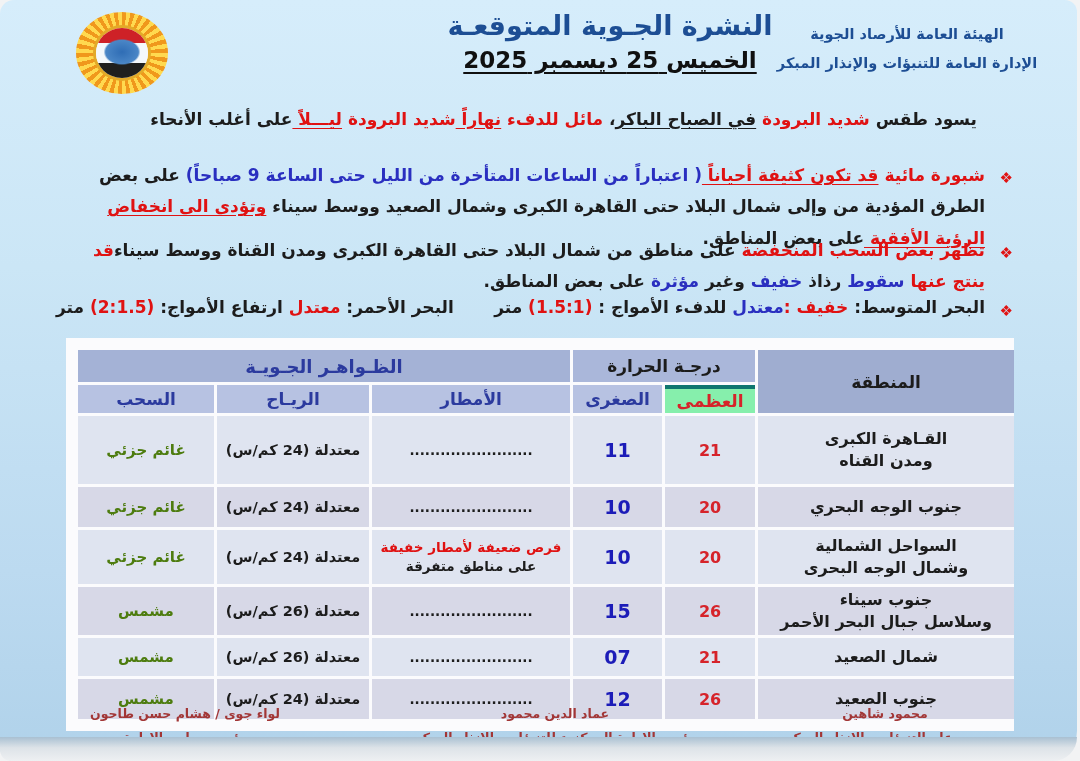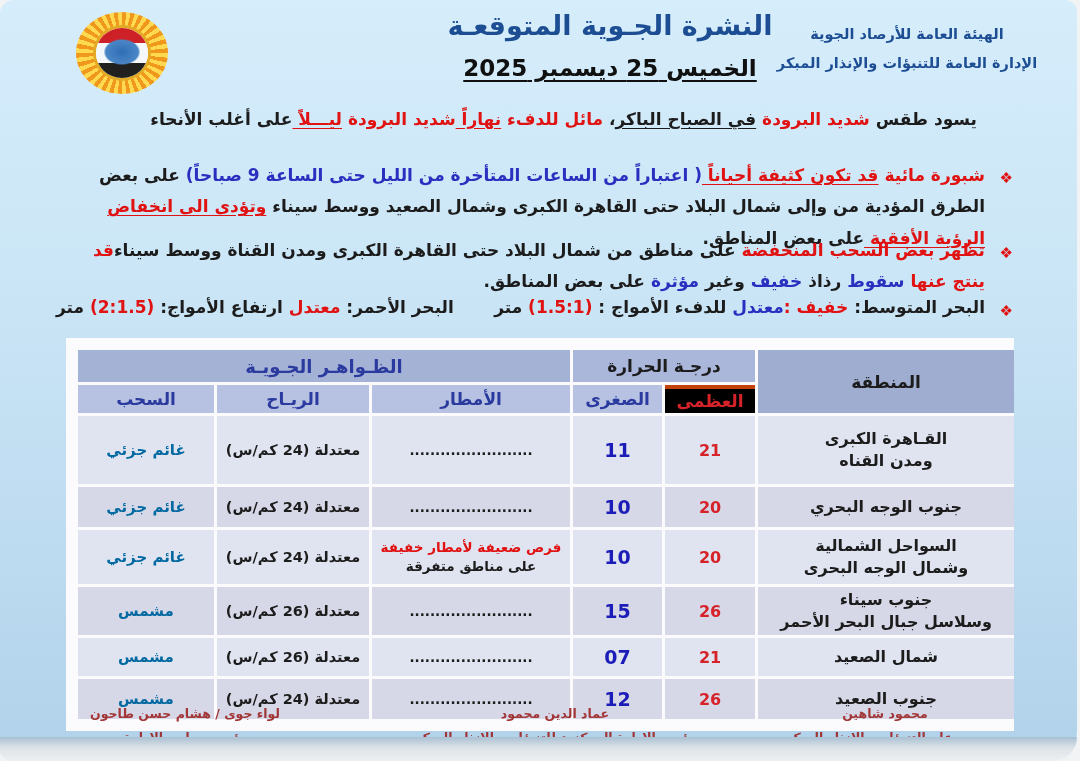--- a/index.html
+++ b/index.html
@@ -19,21 +19,21 @@
        border:3px solid #e3aa28;overflow:hidden;background:#fff;}
   .em-red{height:30%;background:#ce2127;}
   .em-white{height:40%;background:#f4f8fb;position:relative;}
   .em-cloud{position:absolute;left:10%;top:-28%;width:80%;height:150%;
        background:radial-gradient(ellipse at 50% 50%,#2f6db5 0%,#4a86c6 55%,transparent 62%);}
   .em-black{height:30%;background:#20201e;}
   .org-block{position:absolute;right:30px;top:20px;width:280px;text-align:center;
        color:#1d4e94;font-size:14.5px;line-height:2.0;}
   .title-block{position:absolute;left:330px;top:10px;width:560px;text-align:center;direction:rtl;}
   .doc-title{color:#1d4e94;font-size:27px;letter-spacing:.5px;}
-  .doc-date{margin-top:14px;color:#101010;font-size:23px;}
+  .doc-date{margin-top:6px;color:#101010;font-size:23px;}
   .doc-date span{text-decoration:underline;text-underline-offset:4px;}
   
   .para{position:absolute;direction:rtl;text-align:right;font-size:17px;line-height:1.85;color:#1c1c1c;}
   .intro{top:104px;right:100px;left:90px;}
   .bullet-para{padding-right:30px;}
   .b1{top:160px;right:62px;left:56px;}
   .b2{top:235px;right:62px;left:56px;}
   .bullet-glyph{position:absolute;right:2px;top:5px;color:#e01212;font-size:15px;}
   .sea-row{position:absolute;top:297px;right:62px;left:56px;direction:rtl;display:flex;
        justify-content:space-between;font-size:17px;padding-right:30px;}
@@ -41,29 +41,29 @@
   .seg-u{text-decoration:underline;text-underline-offset:3px;}
   
   .table-wrap{position:absolute;left:66px;top:338px;width:948px;background:#fbfbfd;padding:9px;}
   table{width:100%;border-collapse:separate;border-spacing:3px;direction:rtl;table-layout:fixed;}
   th,td{text-align:center;vertical-align:middle;padding:2px 4px;}
   th{font-size:17px;}
   .th-phen{background:#a4b2d6;color:#2b3a9e;font-size:18px;height:32px;}
   .th-temp{background:#aab7da;color:#1c1c1c;height:32px;}
   .th-region{background:#9fadd0;color:#1c1c1c;}
   .th-sub{background:#b7c2e2;color:#2b3a9e;height:28px;}
-  .th-max{background:#000000;color:#d6232a;border-top:4px solid #c2410c;}
+  .th-max{background:#86efac;color:#d6232a;border-top:4px solid #0f766e;}
   .row-a td{background:#dfe4f0;}
   .row-b td{background:#d7d8e7;}
   .cell-region{font-size:16px;color:#1c1c1c;line-height:1.35;}
   .cell-max{font-size:16px;color:#d6232a;}
   .cell-min{font-size:19px;color:#1c1cb8;}
   .cell-rain{font-size:13.5px;line-height:1.4;}
   .cell-wind{font-size:14.5px;color:#1c1c1c;}
-  .cell-clouds{font-size:15px;color:#0369a1;}
+  .cell-clouds{font-size:15px;color:#4d7c0f;}
   
   .sig{position:absolute;top:702px;text-align:center;color:#a23636;font-size:12.5px;line-height:1.9;}
   .sig-right{left:730px;width:310px;}
   .sig-mid{left:390px;width:330px;}
   .sig-left{left:30px;width:310px;}
 </style>
 </head>
 <body>
 
 <div class="stage">

